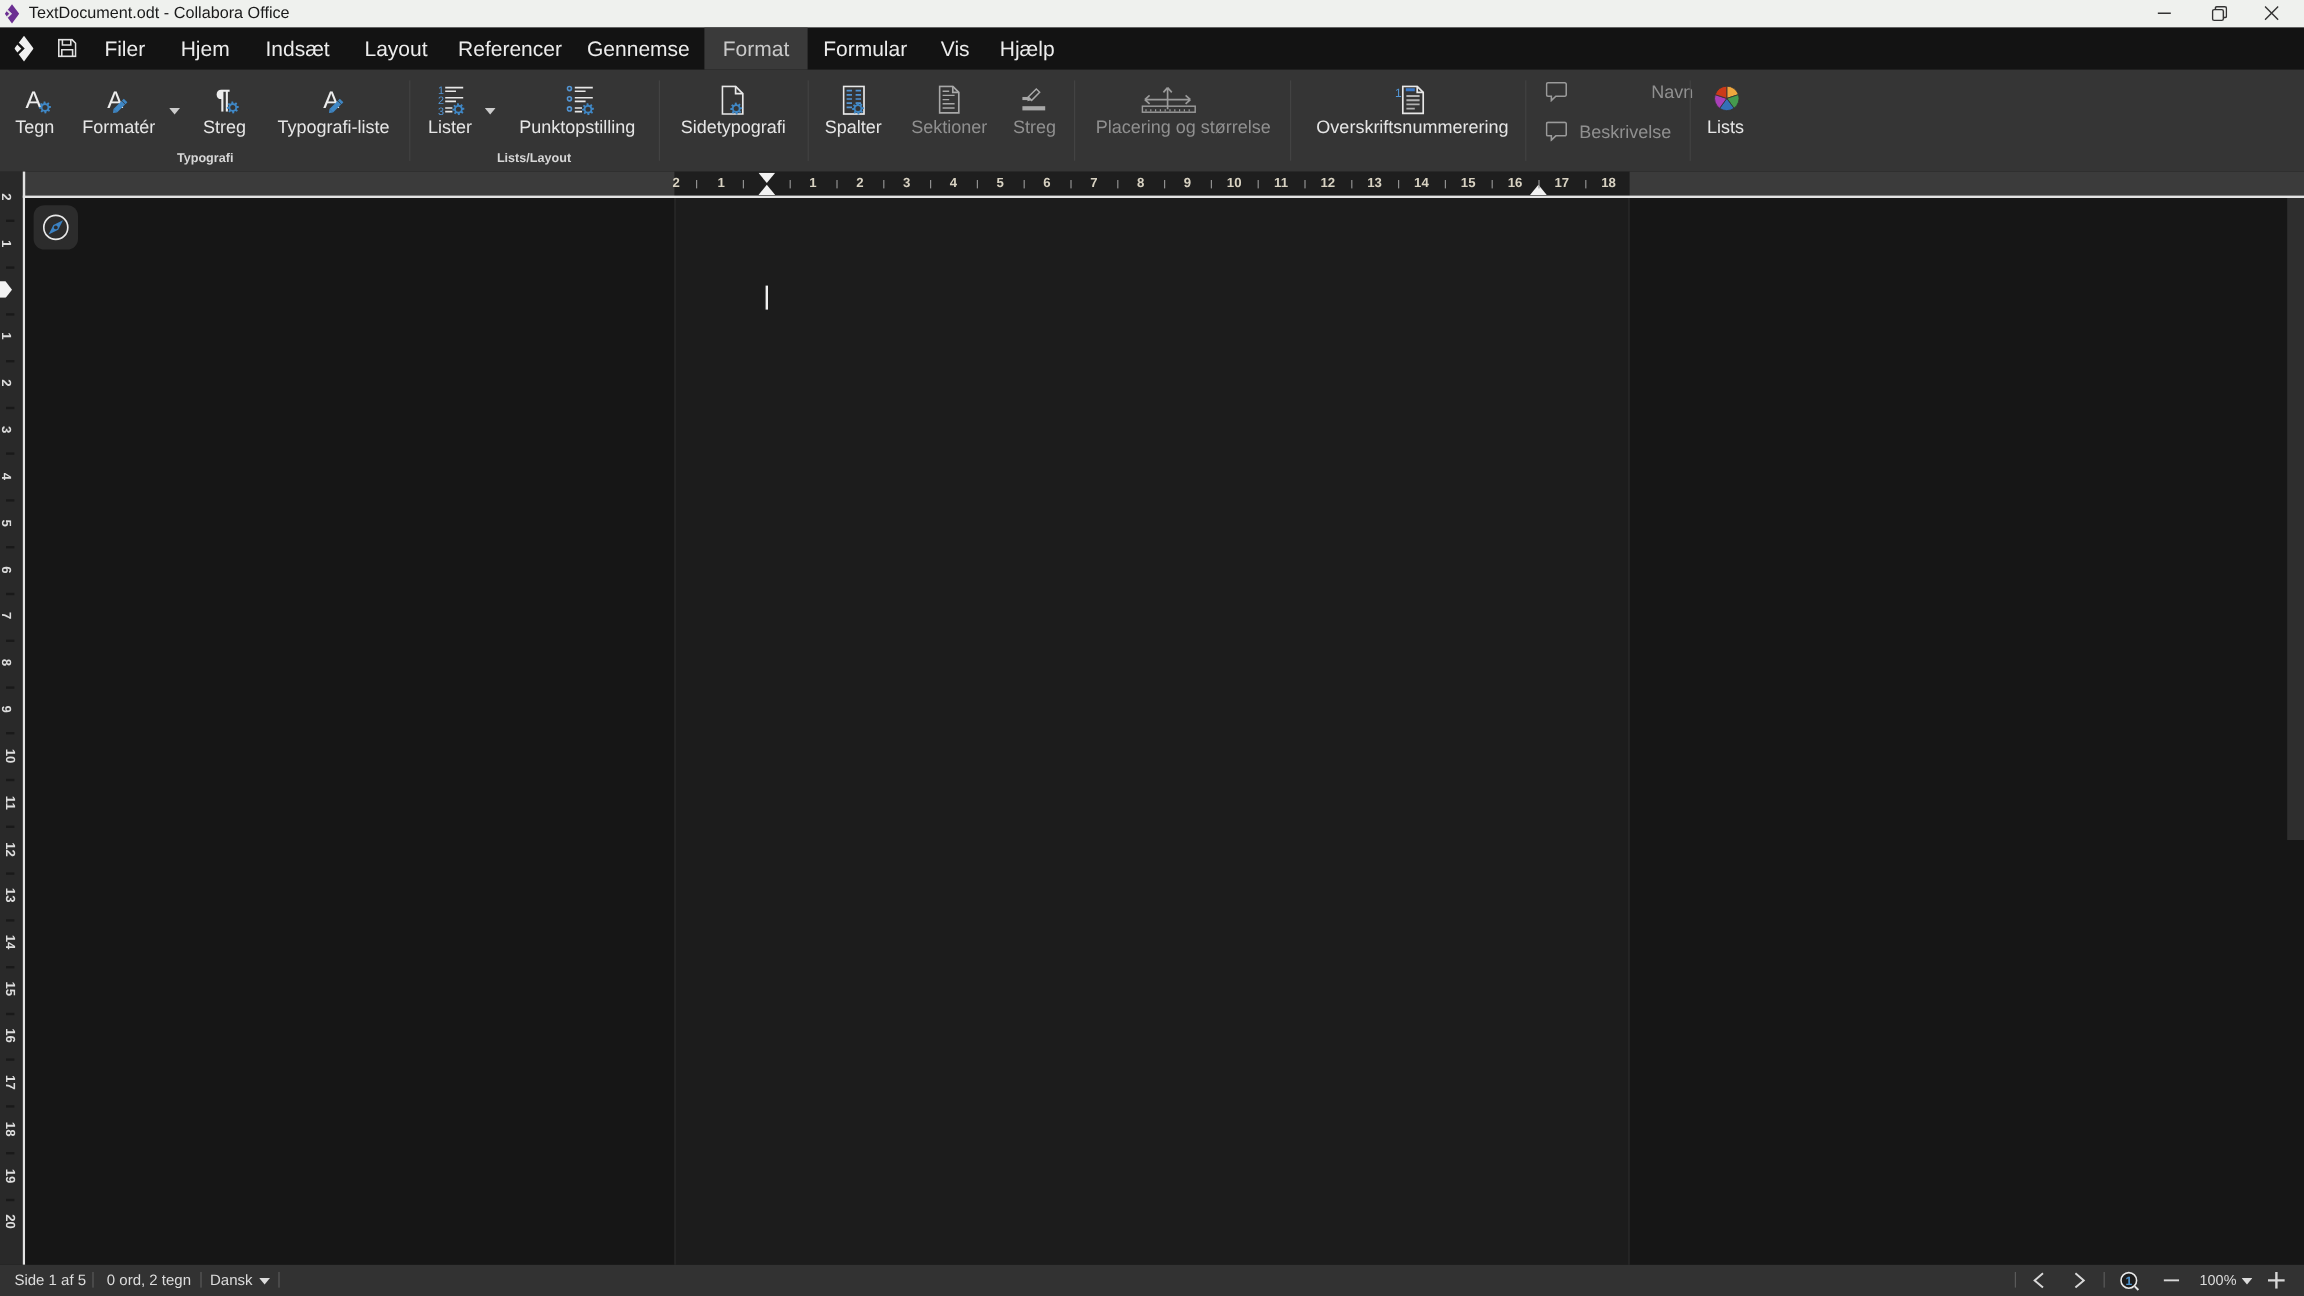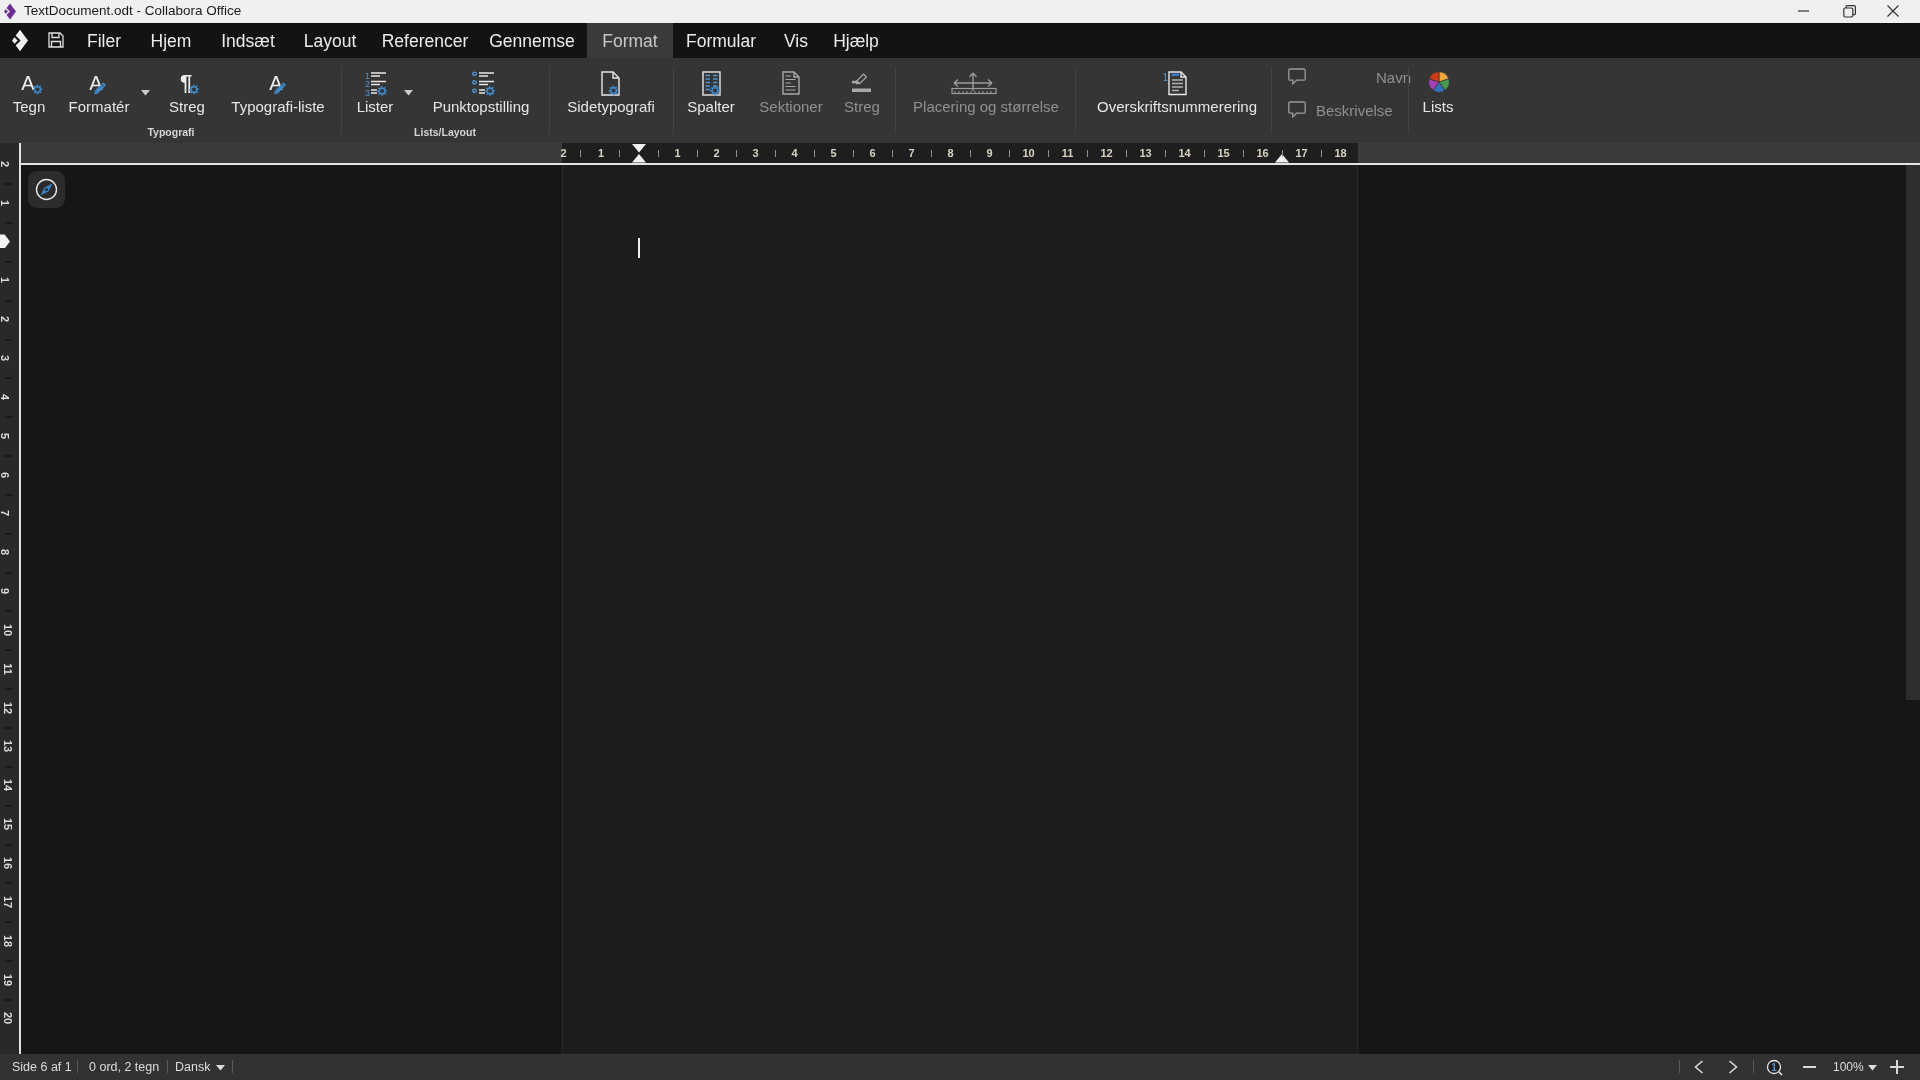--- a/index.html
+++ b/index.html
@@ -359,21 +359,21 @@
       <circle cx="14.5" cy="14.5" r="10" stroke="#e8e8e8" stroke-width="1.4" fill="none"></circle>
       <path d="M20.5,8.5 L16.5,16.5 L8.5,20.5 L12.5,12.5 Z" fill="#3b82c4"></path>
       <circle cx="14.5" cy="14.5" r="1.6" fill="#2c2c2c"></circle>
     </svg>
   </div>
   <div id="cursor"></div>
   <div id="scrollthumb"></div>
 </div>
 
 <div id="statusbar">
-  <span class="si" style="left:12px">Side 6 af 1</span>
+  <span class="si" style="left:12px">Side 1 af 5</span>
   <div class="ssep" style="left:77px"></div>
   <span class="si" style="left:89px">0 ord, 2 tegn</span>
   <div class="ssep" style="left:167px"></div>
   <span class="si" style="left:175px">Dansk</span>
   <svg class="abs" style="left:216px;top:11px" width="9" height="6" viewBox="0 0 9 6">
         <path d="M0,0 H9 L4.5,5.5 Z" fill="#dcdcdc"></path>
       </svg>
   <div class="ssep" style="left:232px"></div>
   <div class="ssep" style="left:1679px"></div>
   <svg class="abs" style="left:1694px;top:6px" width="10" height="14" viewBox="0 0 10 14">

